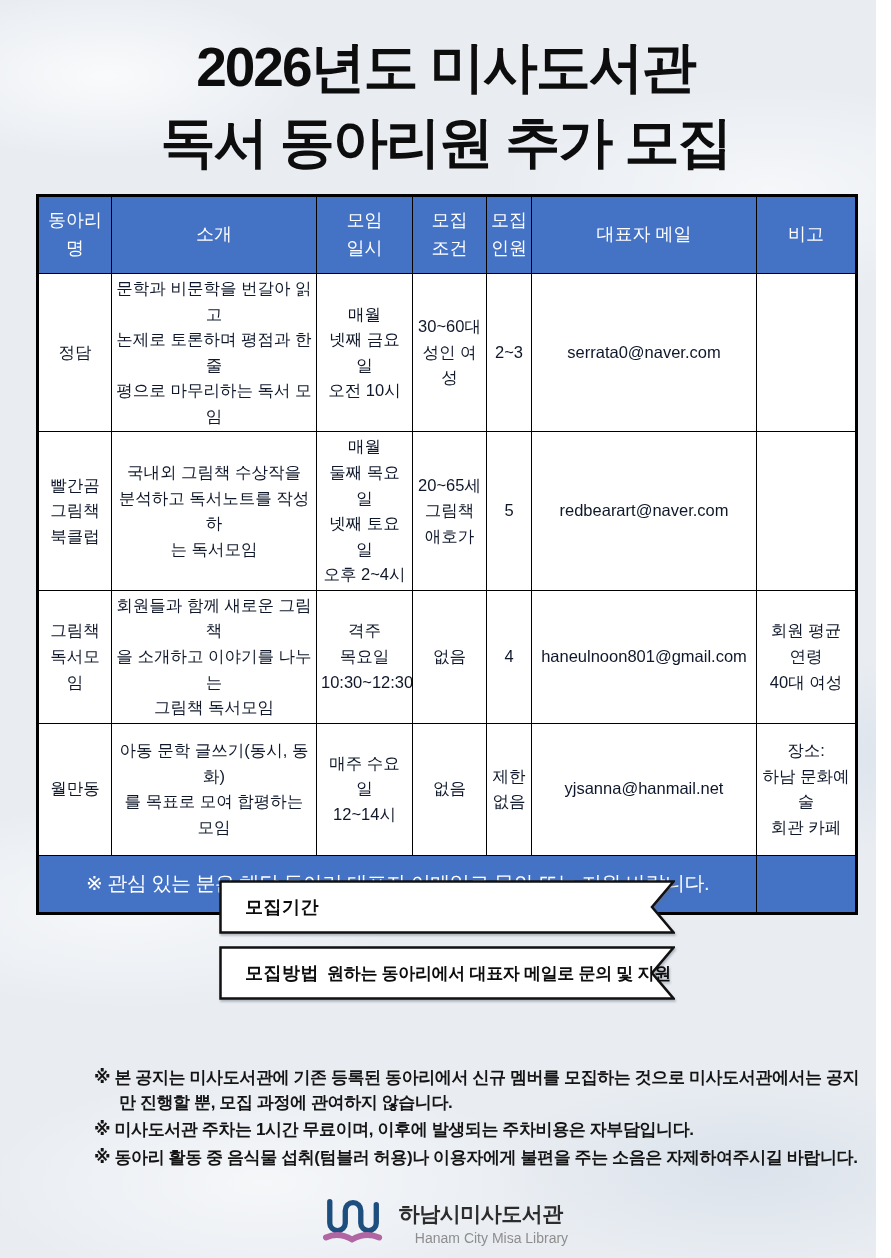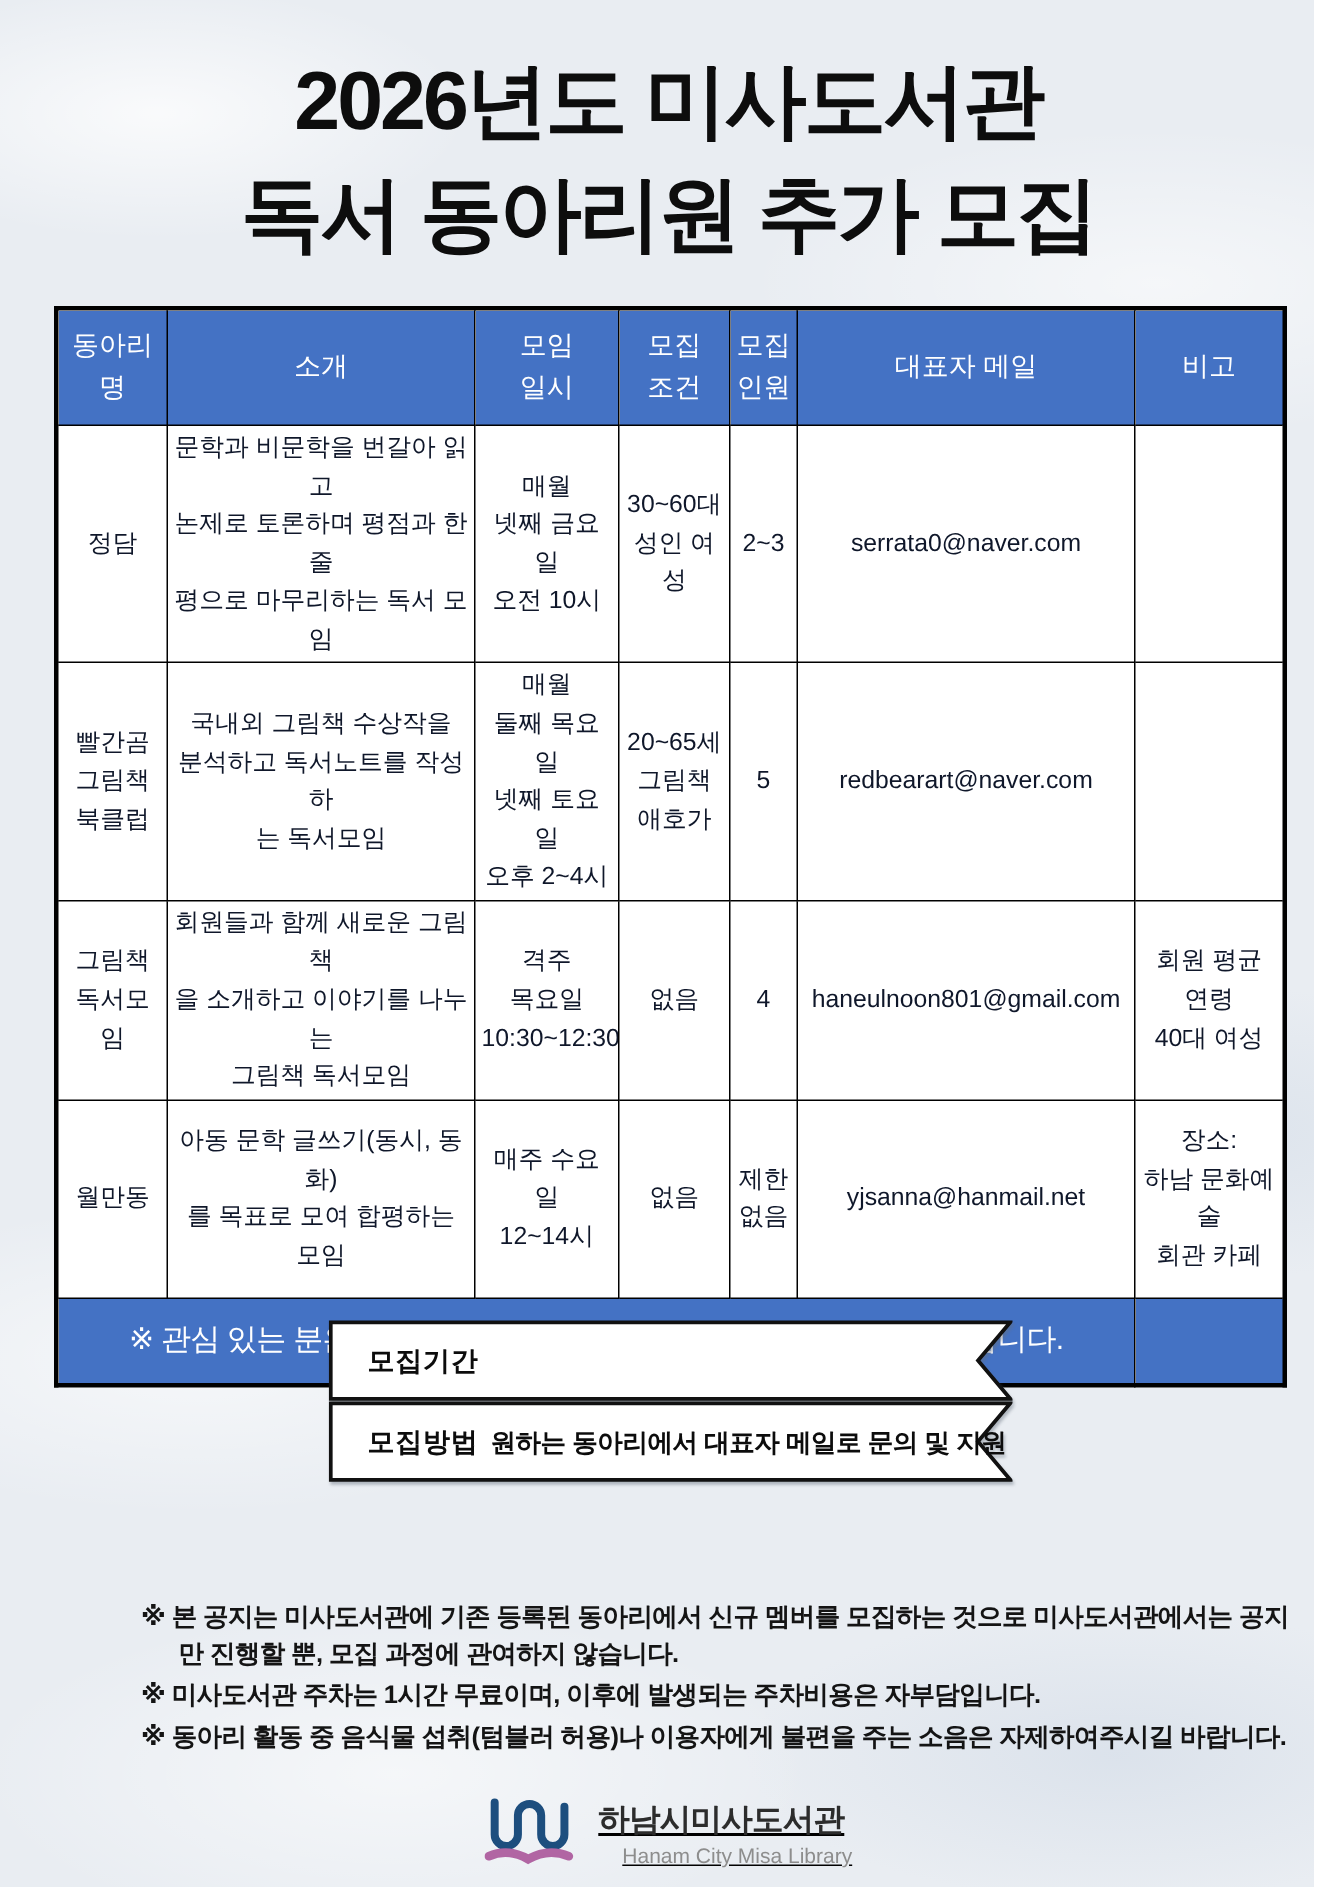--- a/index.html
+++ b/index.html
@@ -21,21 +21,21 @@
 
   
   .title {
     position:absolute; top:30px; left:0; width:891px;
     text-align:center; color:#0d0d0d;
     font-weight:900; font-size:55px; line-height:1.36; letter-spacing:-2px;
   }
 
   
   .club-table {
-    position:absolute; top:204px; left:36px;
+    position:absolute; top:194px; left:36px;
     border-collapse:collapse; table-layout:fixed; width:819px;
     background:#fff; border:3px solid #000;
   }
   .club-table td, .club-table th {
     border:1.5px solid #000; text-align:center; vertical-align:middle;
     white-space:pre-line; padding:2px 4px; overflow:hidden;
   }
   .club-table th {
     background:#4472c4; color:#fff; font-weight:500; font-size:18px; line-height:1.55;
   }
@@ -46,21 +46,21 @@
   .r-club3 { height:133px; }
   .r-club4 { height:132px; }
   .r-foot  { height:58px; }
   .r-foot td {
     background:#4472c4; color:#fff; font-size:20px; font-weight:500; letter-spacing:-0.5px;
   }
 
   
   .banners {
     position:absolute; top:880px; left:219px; width:456px;
-    display:flex; flex-direction:column; 
+    display:flex; flex-direction:column; gap:12px;
   }
   .banner { position:relative; width:456px; height:54px;
     filter:drop-shadow(1px 2px 1px rgba(100,110,125,.45)); }
   .banner svg { position:absolute; inset:0; }
   .banner-text {
     position:absolute; inset:0; display:flex; align-items:center;
     padding-left:26px; color:#0c0c0c;
   }
   .banner-label { font-size:18px; font-weight:800; width:82px; letter-spacing:0.5px; }
   .banner-value { font-size:17px; font-weight:700; letter-spacing:-0.3px; }
@@ -69,21 +69,21 @@
   .notes {
     position:absolute; top:1066px; left:57px; width:810px;
     color:#141414; font-size:17px; font-weight:600; line-height:1.45;
     letter-spacing:-0.4px;
   }
   .note-line { padding-left:25px; text-indent:-25px; margin-bottom:3px;margin-left:37px; }
 
   
   .logo {
     position:absolute; top:1198px; left:0; width:891px;
-    display:flex; justify-content:center; align-items:center; gap:14px;text-decoration:underline;
+    display:flex; justify-content:center; align-items:flex-end; gap:14px;
   }
   .logo-text .kr { font-size:21px; font-weight:800; color:#2c2c2c; letter-spacing:-0.5px; }
   .logo-text .en { font-size:14px; color:#8d8d8d; margin-top:2px;padding-left:16px; }
 </style>
 </head>
 <body>
 
 <div class="page">
 
   <div class="title">

